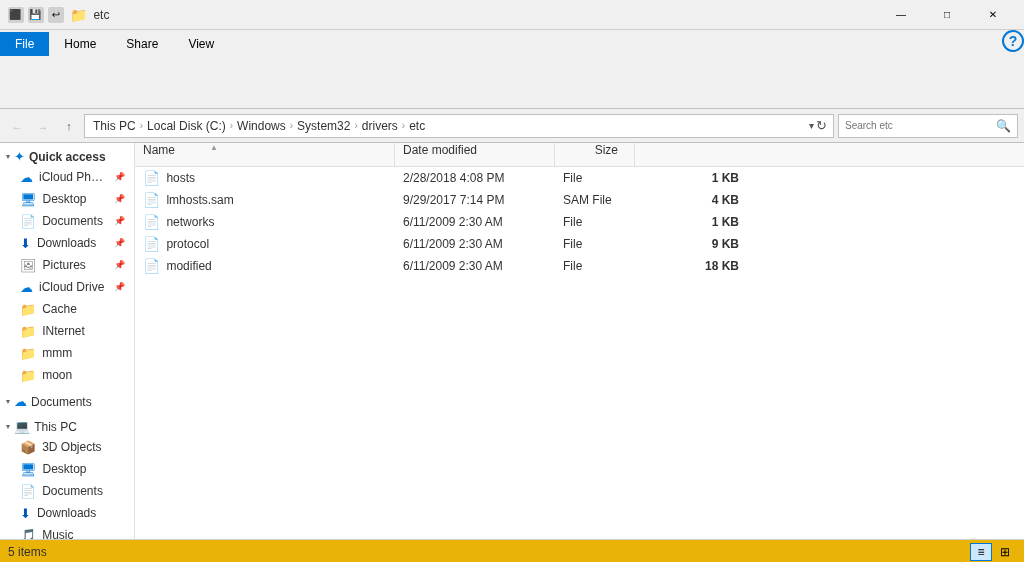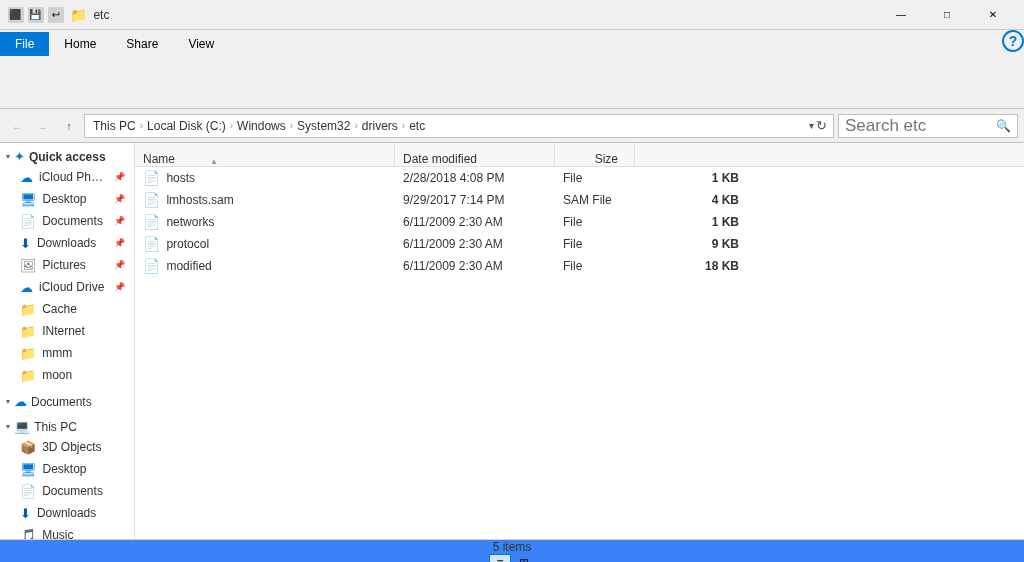--- a/index.html
+++ b/index.html
@@ -153,21 +153,21 @@
       min-width: 600px;
       height: 24px;
     }
     .col-header {
       padding: 0 8px;
       font-size: 12px;
       color: #333;
       cursor: pointer;
       border-right: 1px solid #e0e0e0;
       height: 100%;
-      display: flex; align-items: flex-end;
+      display: flex; align-items: flex-start;
       user-select: none;
       gap: 31px;
     }
     .col-name { width: 260px; }
     .col-modified { width: 160px; }
     .col-type { width: 120px; }
     .col-size { width: 80px; justify-content: flex-end; padding-right: 16px; }
     .col-sort-arrow { font-size: 8px; margin-left: 4px; color: #999; }
 
     
@@ -181,29 +181,28 @@
     .file-cell { padding: 0 8px; font-size: 12px; color: #333; overflow: hidden; text-overflow: ellipsis; white-space: nowrap; }
     .file-cell.name-cell { width: 260px; display: flex; align-items: center; gap: 6px; }
     .file-cell.modified-cell { width: 160px; }
     .file-cell.type-cell { width: 120px; }
     .file-cell.size-cell { width: 80px; text-align: right; padding-right: 16px; font-weight: bold; }
     .file-icon { font-size: 14px; color: #999; flex-shrink: 0; }
 
     
     #status-bar {
       height: 24px;
-      background: #3b82f6;
+      background: #eab308;
       border-top: 1px solid #d0d0d0;
       display: flex;
       align-items: center;
       padding: 0 8px;
       justify-content: space-between;
       font-size: 12px;
       color: #333;
-      flex-direction: column;
     }
     #view-buttons { display: flex; gap: 2px; }
     .view-btn {
       width: 22px; height: 18px;
       border: 1px solid transparent;
       background: transparent;
       cursor: pointer;
       display: flex; align-items: center; justify-content: center;
       font-size: 12px;
     }
@@ -257,21 +256,21 @@
     <span class="path-segment">System32</span>
     <span class="path-sep">›</span>
     <span class="path-segment">drivers</span>
     <span class="path-sep">›</span>
     <span class="path-segment path-current">etc</span>
     <span style="flex:1"></span>
     <span id="address-chevron">▾</span>
     <span style="cursor:pointer;color:#555;font-size:13px;">↻</span>
   </div>
   <div id="search-box">
-    <input id="search-input" placeholder="Search etc" style="border: none; outline: none; font-size: 17px; color: rgb(153, 153, 153); width: 120px; background: transparent;">
+    <input id="search-input" placeholder="Search etc" style="border: none; outline: none; font-size: 10px; color: rgb(153, 153, 153); width: 120px; background: transparent;">
     <span id="search-icon-span">🔍</span>
   </div>
 </div>
 
 <div id="main">
 
   <div id="sidebar">
 
     <div class="sidebar-section">
       <div class="sidebar-section-header">

